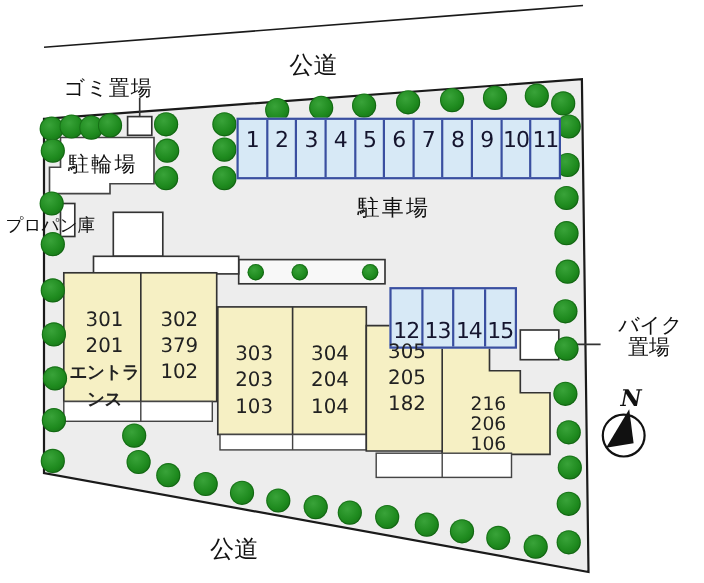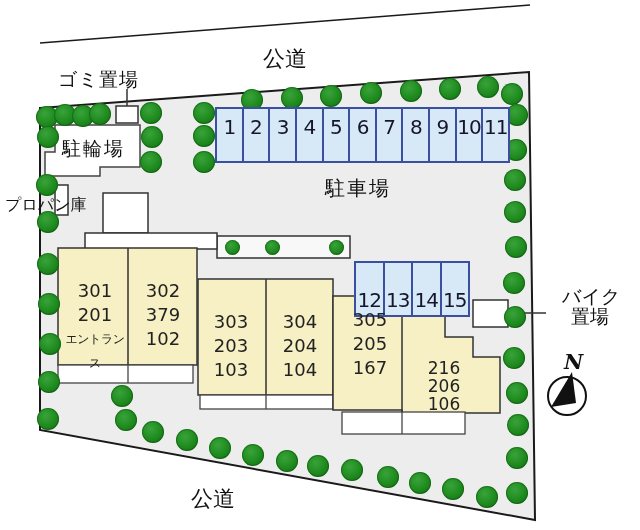--- a/index.html
+++ b/index.html
@@ -18,21 +18,21 @@
   #north-label{left:564px;top:349px;font-size:21px;font-style:italic;font-weight:bold;
                font-family:"DejaVu Serif",serif;}
   .unit{position:absolute;width:70px;text-align:center;font-size:18px;line-height:24px;
         color:#222;z-index:25;}
   #u301{left:60px;top:279px;}
   #u302{left:128px;top:279px;text-align:center;}
   #u303{left:196px;top:310px;}
   #u304{left:265px;top:310px;}
   #u305{left:335px;top:308px;}
   #u306{left:409px;top:359px;font-size:17px;line-height:18px;}
-  .unit .small-line{font-size:12px;letter-spacing:-0.5px;}
+  .unit .small-line{font-size:16px;letter-spacing:-0.5px;font-weight:bold;}
   .stall-row{position:absolute;display:flex;border:2px solid #3a4fa0;background:#d7e9f6;
              box-sizing:border-box;z-index:20;}
   #stall-row-1{left:215px;top:107px;width:295px;height:56px;}
   #stall-row-2{left:354px;top:234px;width:116px;height:56px;margin-top:27px;}
   .stall{flex:1;display:flex;justify-content:center;color:#15152e;font-size:20px;
          letter-spacing:-1px;border-right:2px solid #3a4fa0;box-sizing:border-box;}
   .stall:last-child{border-right:none;}
   #stall-row-1 .stall{align-items:flex-start;padding-top:6px;}
   #stall-row-2 .stall{align-items:flex-end;padding-bottom:3px;}
   .tree{position:absolute;border-radius:50%;z-index:15;
@@ -133,21 +133,21 @@
     <div>103</div>
   </div>
   <div class="unit" id="u304">
     <div>304</div>
     <div>204</div>
     <div>104</div>
   </div>
   <div class="unit" id="u305">
     <div>305</div>
     <div>205</div>
-    <div>167</div>
+    <div>182</div>
   </div>
   <div class="unit" id="u306">
     <div>216</div>
     <div>206</div>
     <div>106</div>
   </div>
 
 <div class="tree" style="width: 22px; height: 22px; left: 36px; top: 106px;"></div>
     <div class="tree" style="width: 22px; height: 22px; left: 54px; top: 104px;"></div>
     <div class="tree" style="width: 22px; height: 22px; left: 72px; top: 105px;"></div>

